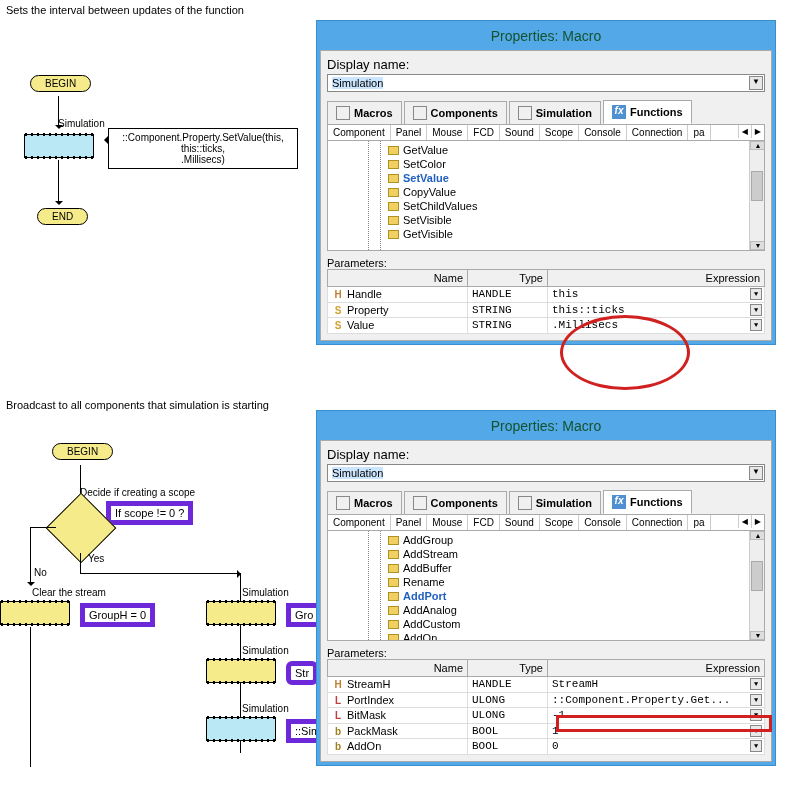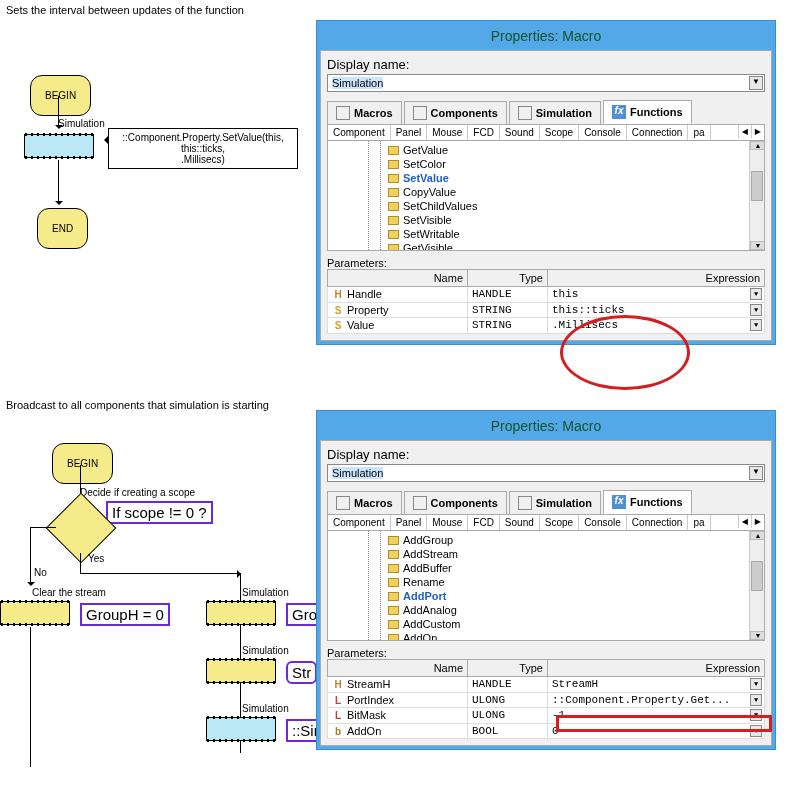--- a/index.html
+++ b/index.html
@@ -2,34 +2,34 @@
 <html><head>
 <meta charset="utf-8">
 <style>
 * { box-sizing: border-box; margin: 0; padding: 0; }
 body { font-family: Arial, sans-serif; font-size: 11px; background: #fff; width: 787px; }
 .section { position: relative; }
 .section-title { font-size: 11px; color: #000; padding: 4px 6px; }
 
 
 .flowchart { position: absolute; }
-.terminal { background: #f5eb8a; border: 1px solid #000; border-radius: 12px; padding: 14px 14px; font-size: 10px; text-align: center; display: inline-block; }
+.terminal { background: #f5eb8a; border: 1px solid #000; border-radius: 12px; padding: 2px 14px; font-size: 10px; text-align: center; display: inline-block; }
 .process { background: #bae8f5; border: 1px solid #000; width: 70px; height: 24px; position: relative; }
 .process::before, .process::after { content: ''; position: absolute; left: 0; right: 0; height: 3px; background: repeating-linear-gradient(90deg, #000 0 2px, transparent 2px 6px); }
 .process::before { top: -2px; }
 .process::after { bottom: -2px; }
 .process-yellow { background: #f5eb8a; border: 1px solid #000; width: 70px; height: 24px; position: relative; }
 .process-yellow::before, .process-yellow::after { content: ''; position: absolute; left: 0; right: 0; height: 3px; background: repeating-linear-gradient(90deg, #000 0 2px, transparent 2px 6px); }
 .process-yellow::before { top: -2px; }
 .process-yellow::after { bottom: -2px; }
 .diamond { width: 50px; height: 50px; background: #f5eb8a; border: 1px solid #000; transform: rotate(45deg); }
 .callout { background: #fff; border: 1px solid #000; padding: 3px 6px; font-size: 10px; position: relative; }
 .callout::before { content: ''; position: absolute; left: -10px; top: 6px; border: 5px solid transparent; border-right-color: #000; }
 .fc-label { font-size: 10px; position: absolute; white-space: nowrap; }
-.fc-label-box { font-size: 15px; background: #fff; border: 2px solid #6d28d9; padding: 1px 4px; position: absolute; white-space: nowrap; }
+.fc-label-box { font-size: 11px; background: #fff; border: 5px solid #6d28d9; padding: 1px 4px; position: absolute; white-space: nowrap; }
 .vline { position: absolute; width: 1px; background: #000; }
 .hline { position: absolute; height: 1px; background: #000; }
 .arrow-down::after { content: ''; position: absolute; bottom: -5px; left: -3px; border: 4px solid transparent; border-top-color: #000; }
 .arrow-right::after { content: ''; position: absolute; right: -5px; top: -3px; border: 4px solid transparent; border-left-color: #000; }
 
 
 .panel { position: absolute; background: #53a8e8; border: 1px solid #3a8dcf; padding: 3px; }
 .panel-title { text-align: center; font-size: 14px; color: #14532d; padding: 4px 0 6px; }
 .panel-inner { background: #f0f0f0; border: 1px solid #aaa; padding: 6px; }
 .label { font-size: 13px; margin-bottom: 2px; display: block; }
@@ -160,24 +160,20 @@
         <div class="tree-item">
             <span class="tree-icon"></span>
             <span>SetChildValues</span>
           </div>
         <div class="tree-item">
             <span class="tree-icon"></span>
             <span>SetVisible</span>
           </div>
         <div class="tree-item">
             <span class="tree-icon"></span>
-            <span>SetWritable</span>
-          </div>
-        <div class="tree-item">
-            <span class="tree-icon"></span>
             <span>GetVisible</span>
           </div>
         <div class="scrollbar-v">
             <div class="scrollbar-thumb"></div>
           </div>
       </div>
 
       <div class="param-label">Parameters:</div>
       <table class="param-table">
         <tbody>
@@ -348,20 +344,25 @@
           <td><span class="type-icon type-l">L</span><span>PortIndex</span></td>
           <td>ULONG</td>
           <td class="expr-cell"><span class="expr-input">::Component.Property.Get...</span><span class="expr-dd">▼</span></td>
         </tr>
         <tr>
           <td><span class="type-icon type-l">L</span><span>BitMask</span></td>
           <td>ULONG</td>
           <td class="expr-cell"><span class="expr-input">-1</span><span class="expr-dd">▼</span></td>
         </tr>
         <tr>
+          <td><span class="type-icon type-b">b</span><span>PackMask</span></td>
+          <td>BOOL</td>
+          <td class="expr-cell"><span class="expr-input">1</span><span class="expr-dd">▼</span></td>
+        </tr>
+        <tr>
           <td><span class="type-icon type-b">b</span><span>AddOn</span></td>
           <td>BOOL</td>
           <td class="expr-cell"><span class="expr-input">0</span><span class="expr-dd">▼</span></td>
         </tr>
       </tbody>
         </table>
     </div>
   </div>
 
   <div class="rect-highlight" style="left:556px; top:320px; width:216px; height:17px;"></div>

